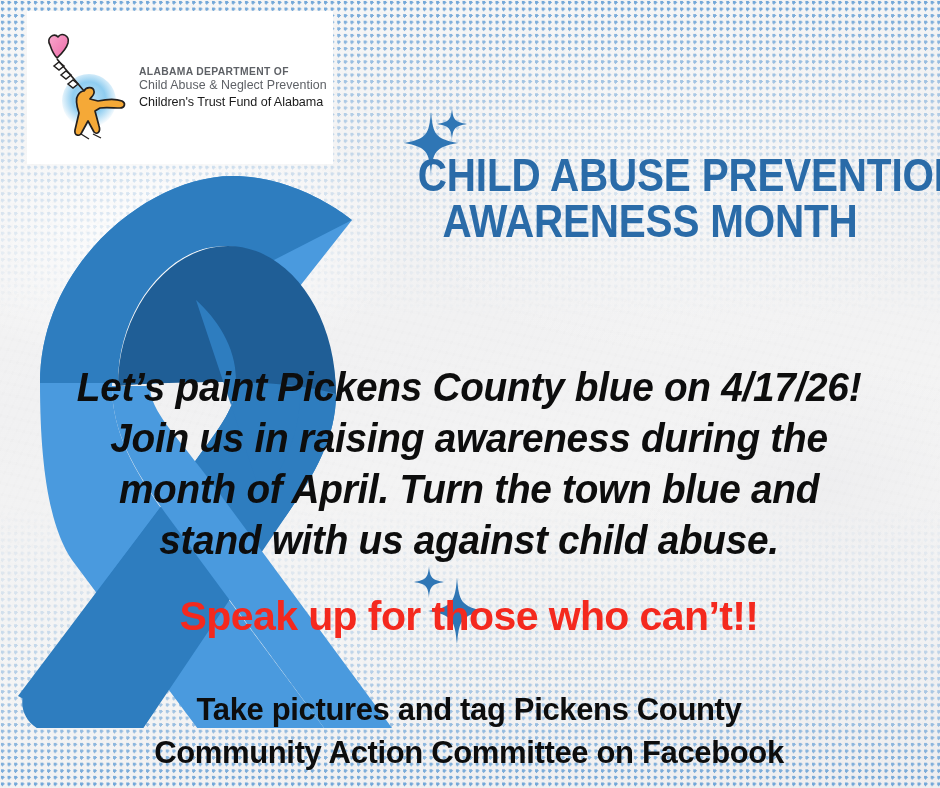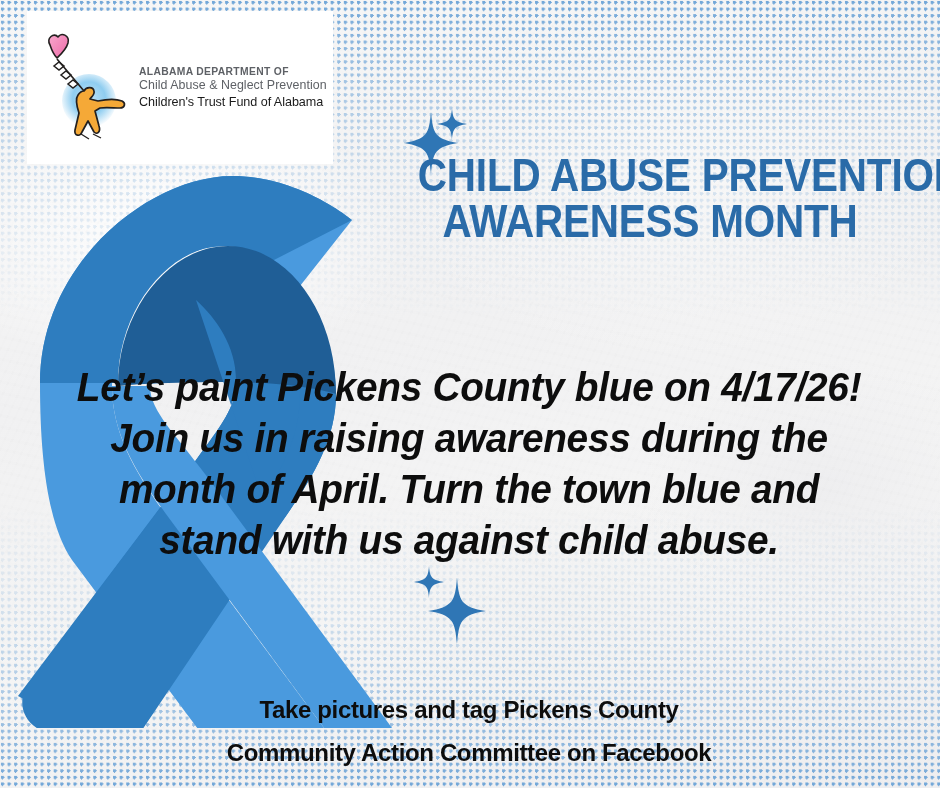--- a/index.html
+++ b/index.html
@@ -165,21 +165,21 @@
   }
 
   
   .footer-copy {
     position: absolute;
     left: 8px; top: 688px;
     width: 922px;
     text-align: center;
     font-family: "Liberation Sans", sans-serif;
     font-weight: bold;
-    font-size: 24px;
+    font-size: 31px;
     line-height: 43px;
     color: #0d0d0d;
     letter-spacing: -0.35px;
   }
   .footer-copy .fc-line { display: block; white-space: nowrap; }
 </style>
 </head>
 <body>
 
 <div id="poster">
@@ -342,19 +342,20 @@
     <span class="bc-line">stand with us against child abuse.</span>
   </div>
 
   <svg class="sparkle sp-d" viewBox="0 0 30 32" xmlns="http://www.w3.org/2000/svg">
     <path d="M15 0 C 16 12, 18 14, 30 16 C 18 18, 16 20, 15 32 C 14 20, 12 18, 0 16 C 12 14, 14 12, 15 0 Z" fill="#2f76b5"></path>
   </svg>
   <svg class="sparkle sp-c" viewBox="0 0 58 66" xmlns="http://www.w3.org/2000/svg">
     <path d="M29 0 C 31 23, 33 29, 58 33 C 33 37, 31 43, 29 66 C 27 43, 25 37, 0 33 C 25 29, 27 23, 29 0 Z" fill="#2f76b5"></path>
   </svg>
 
+  <div class="cta-red">Speak up for those who can’t!!</div>
 
   <div class="footer-copy">
     <span class="fc-line">Take pictures and tag Pickens County</span>
     <span class="fc-line">Community Action Committee on Facebook</span>
   </div>
 
 </div>
 
 </body></html>

